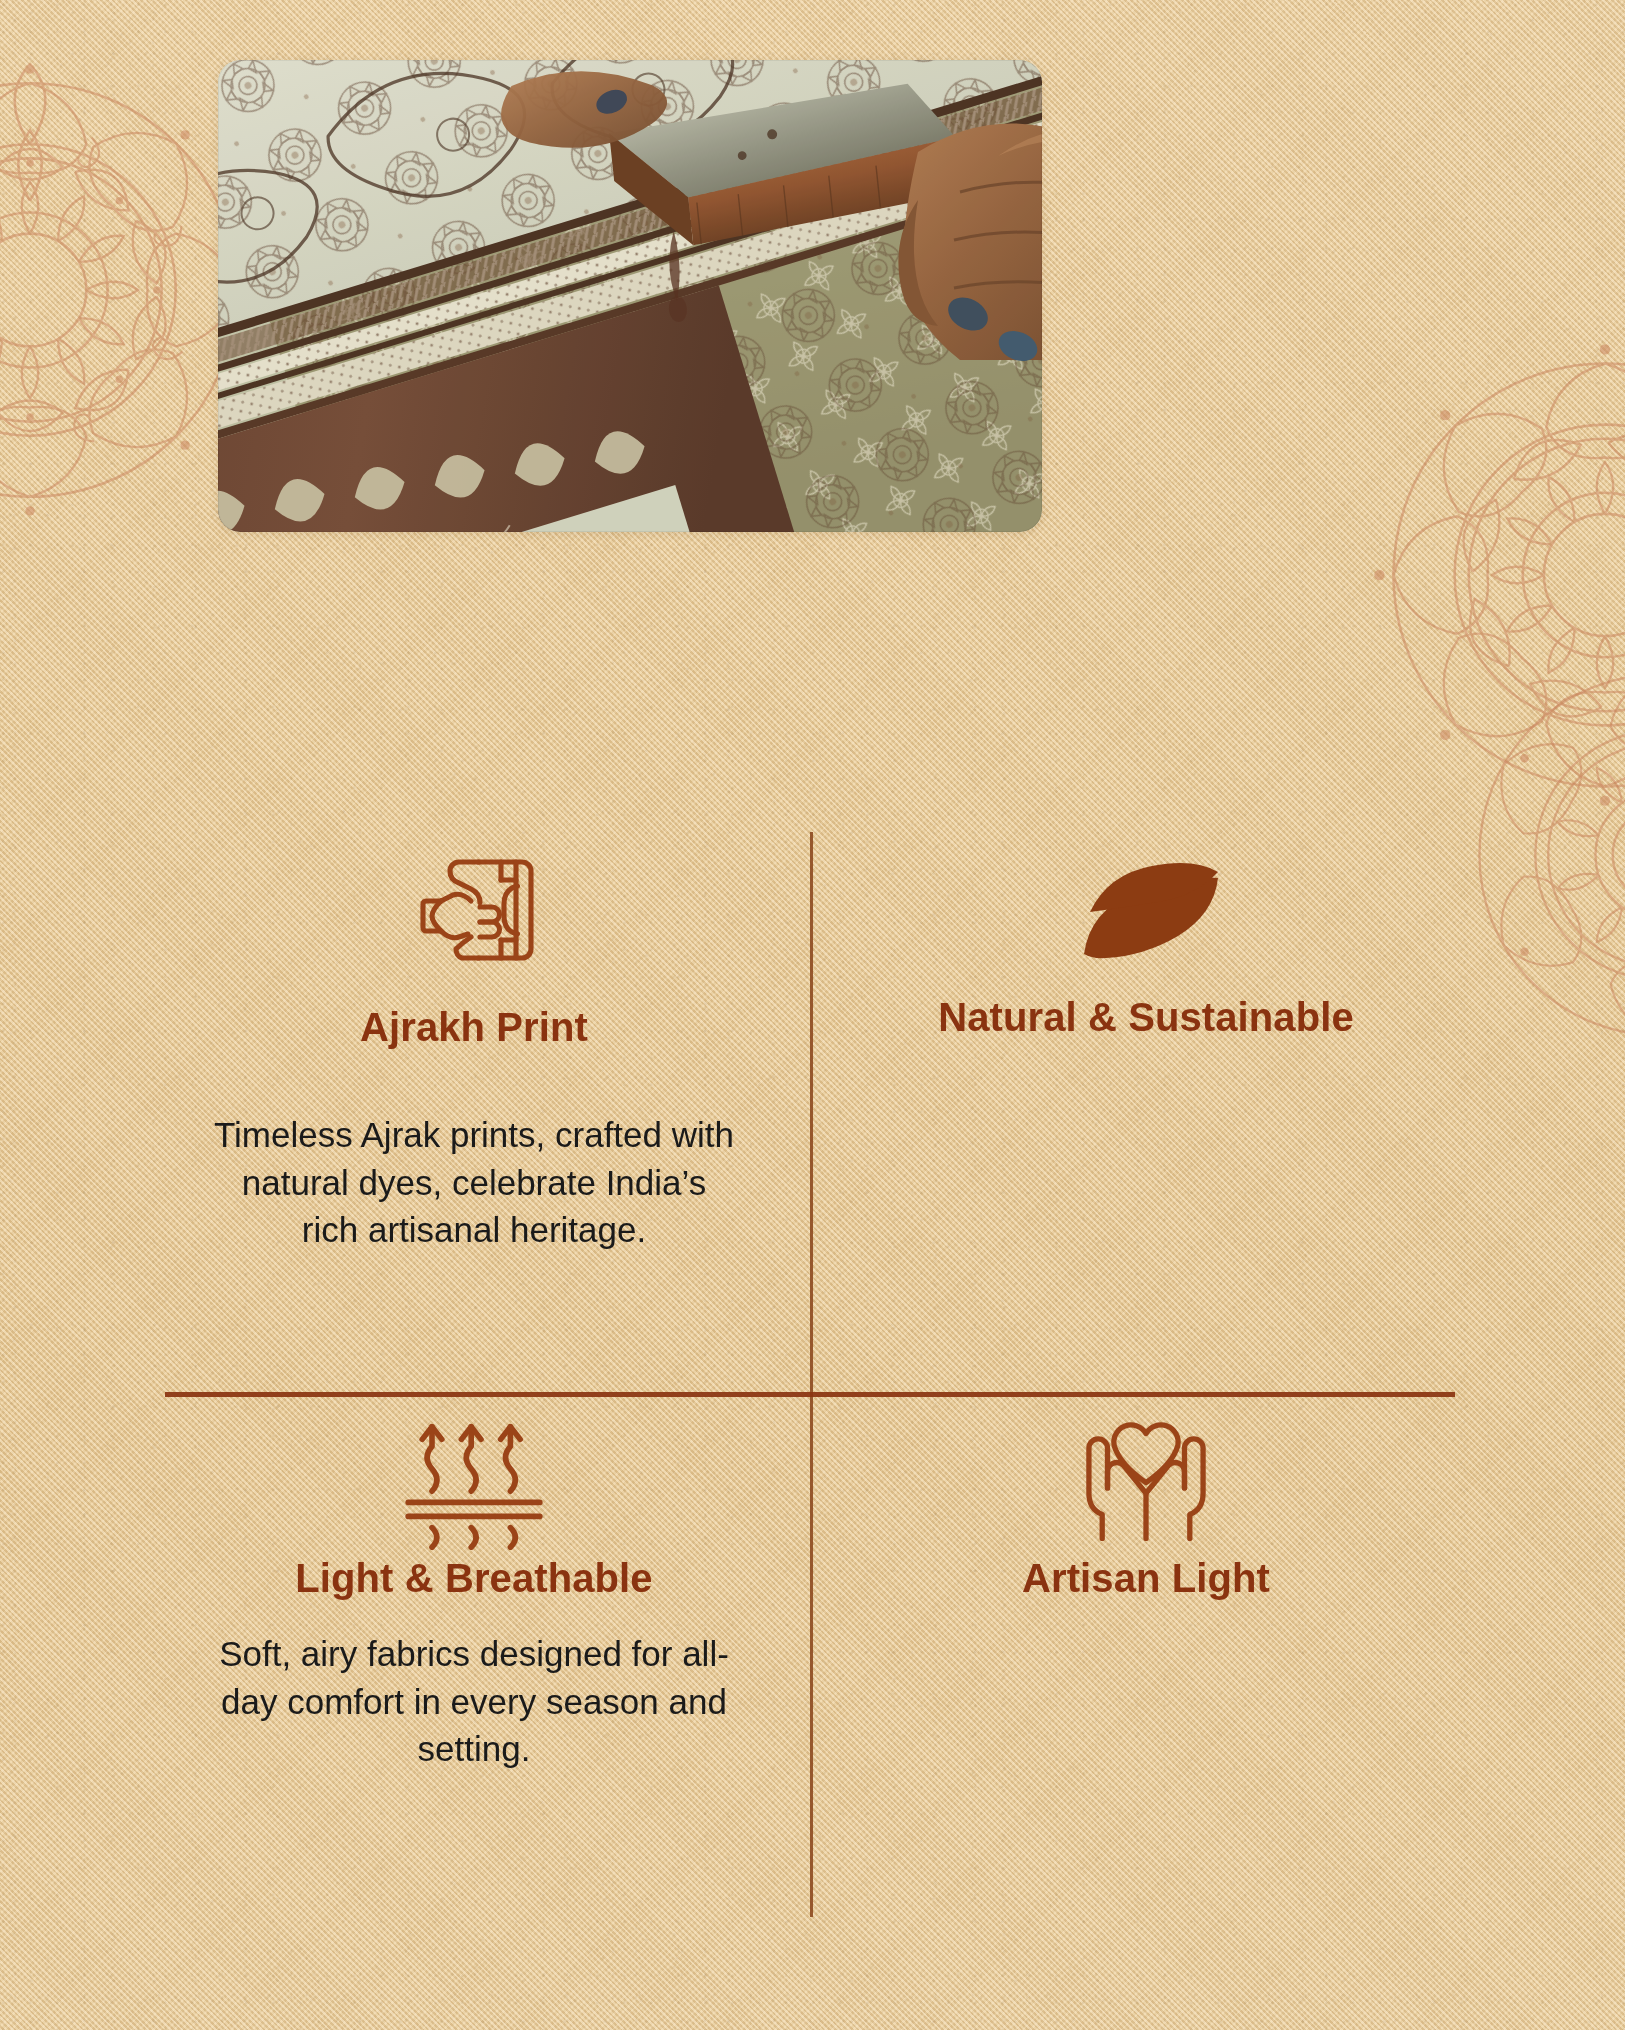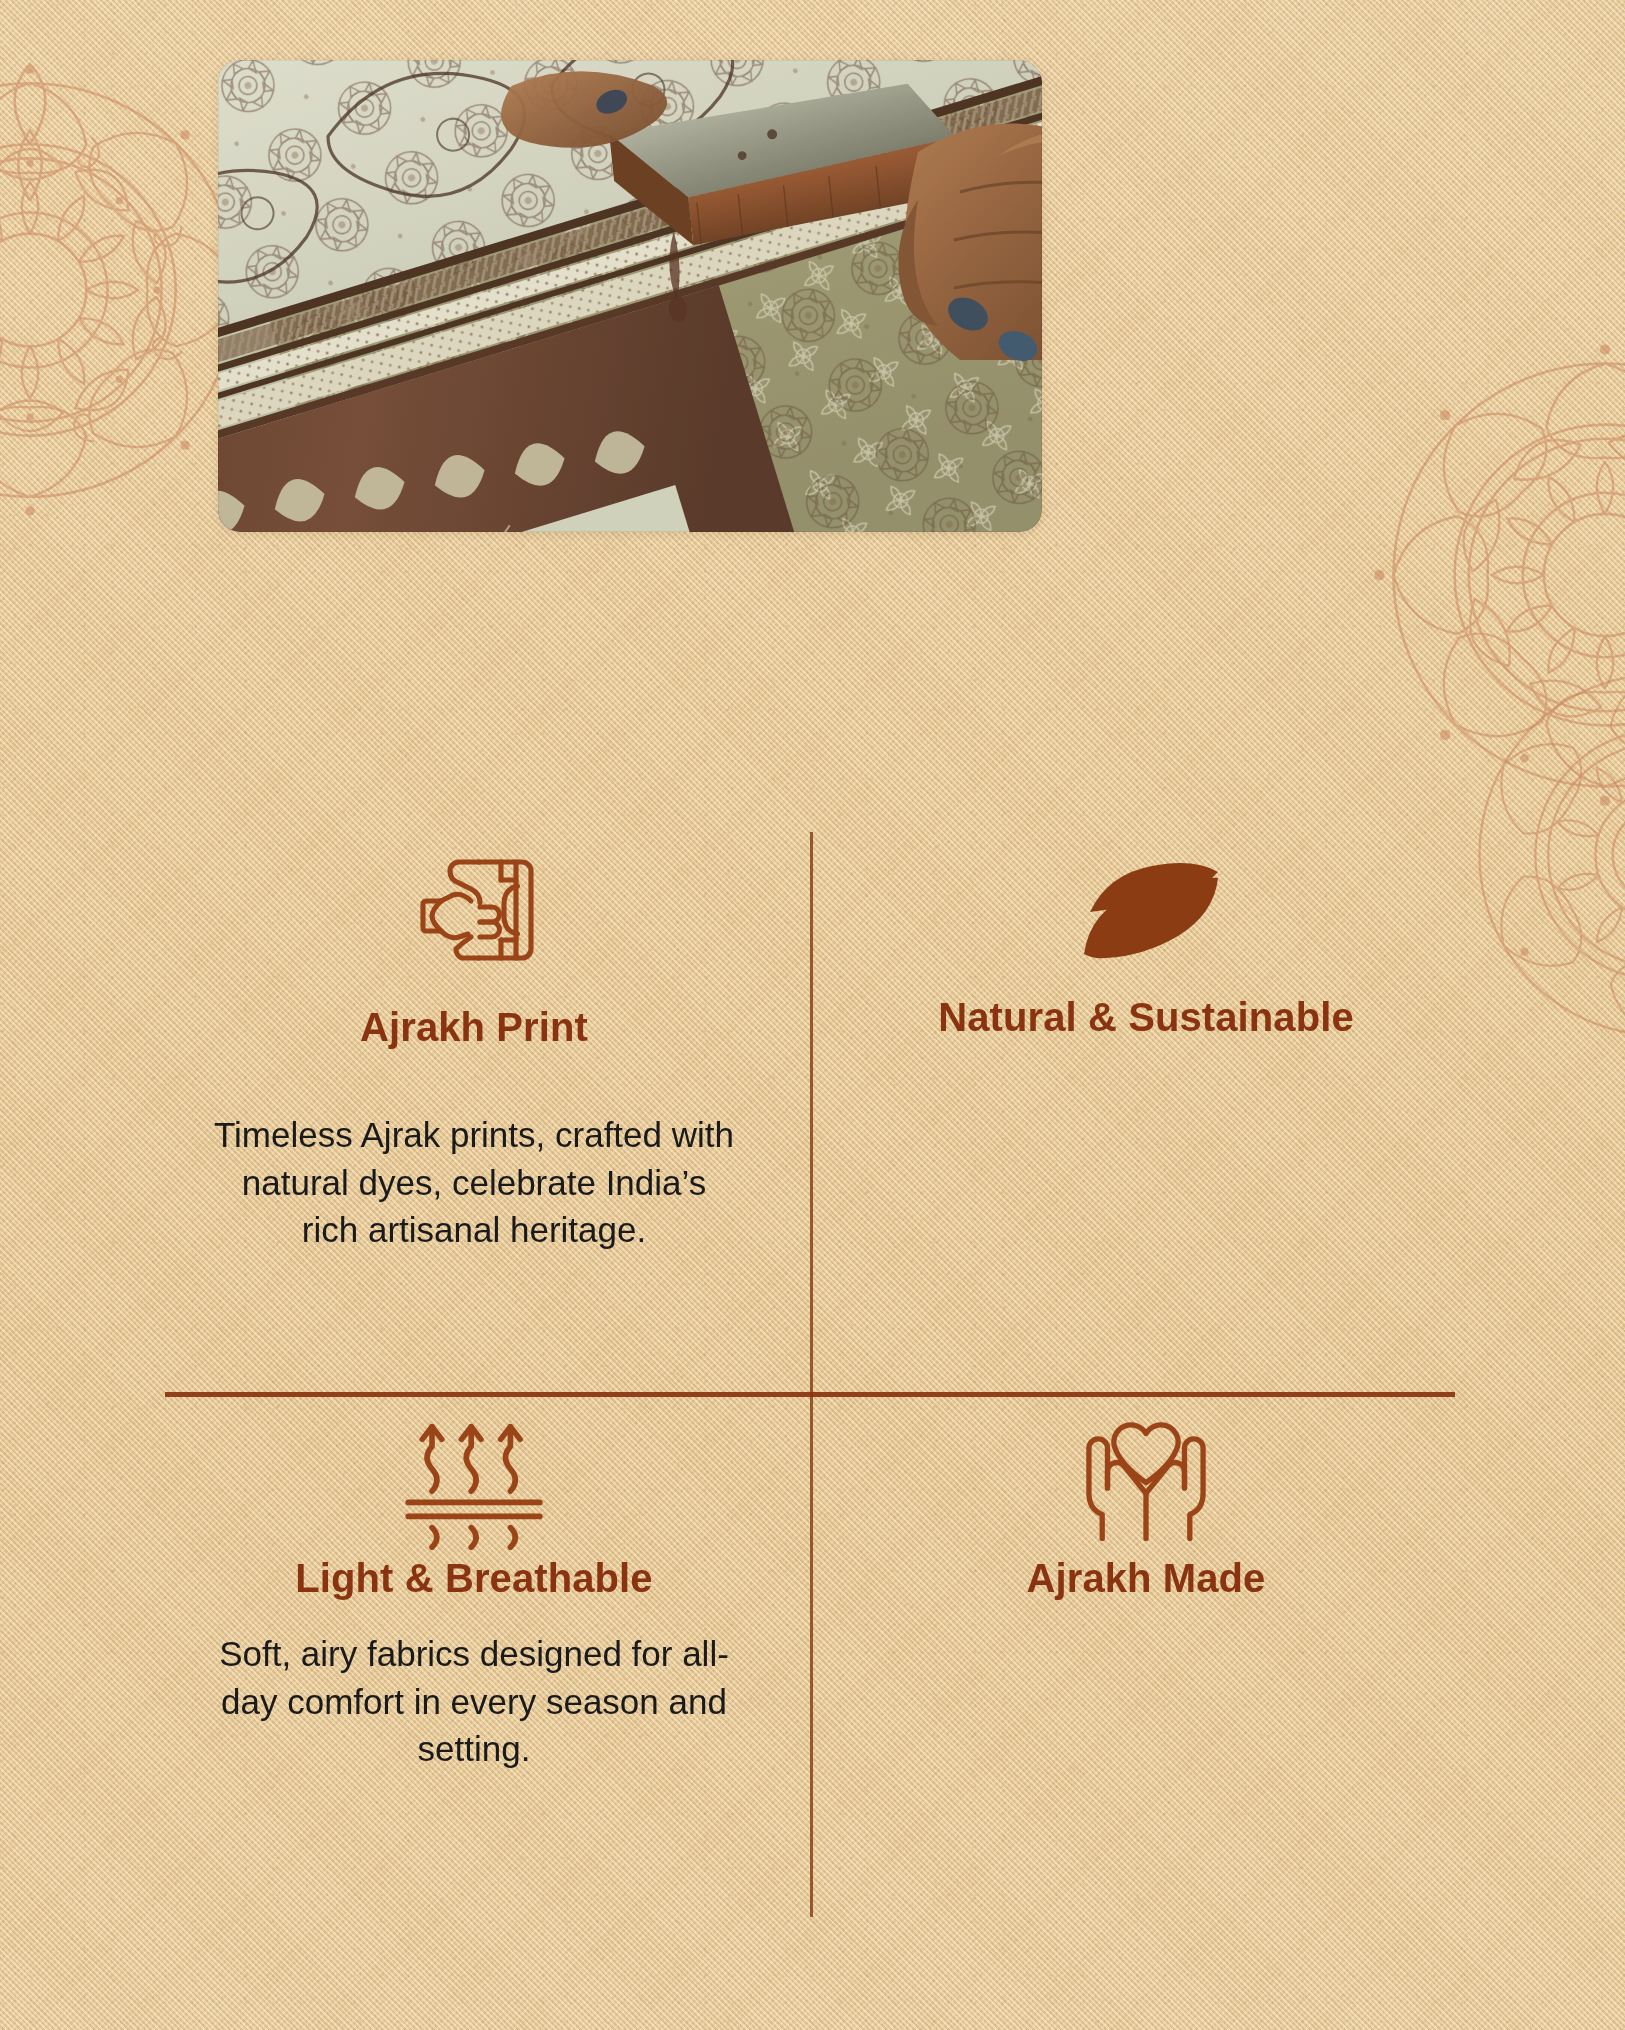--- a/index.html
+++ b/index.html
@@ -545,17 +545,17 @@
   <div class="cell c4">
     <div class="icon-wrap short">
       <svg width="146" height="140" viewBox="0 0 110 104" xmlns="http://www.w3.org/2000/svg" fill="none" stroke="#9b4418" stroke-width="4" stroke-linecap="round" stroke-linejoin="round">
         <path d="M55 54 q-20 -14 -24 -28 a13 13 0 0 1 24 -9 a13 13 0 0 1 24 9 q-4 14 -24 28z"></path>
         <path d="M22 96 V78 q-10 -4 -10 -16 V28 a7 7 0 0 1 14 0 V58"></path>
         <path d="M26 58 V46 a7 7 0 0 1 12 -5 L55 62 V96"></path>
         <path d="M88 96 V78 q10 -4 10 -16 V28 a7 7 0 0 0 -14 0 V58"></path>
         <path d="M84 58 V46 a7 7 0 0 0 -12 -5 L55 62"></path>
       </svg>
     </div>
-    <h3 class="feat-title">Ajrakh Made</h3>
+    <h3 class="feat-title">Artisan Light</h3>
     <div class="gap-sm"></div>
   </div>
 
 </div>
 
 </body></html>

